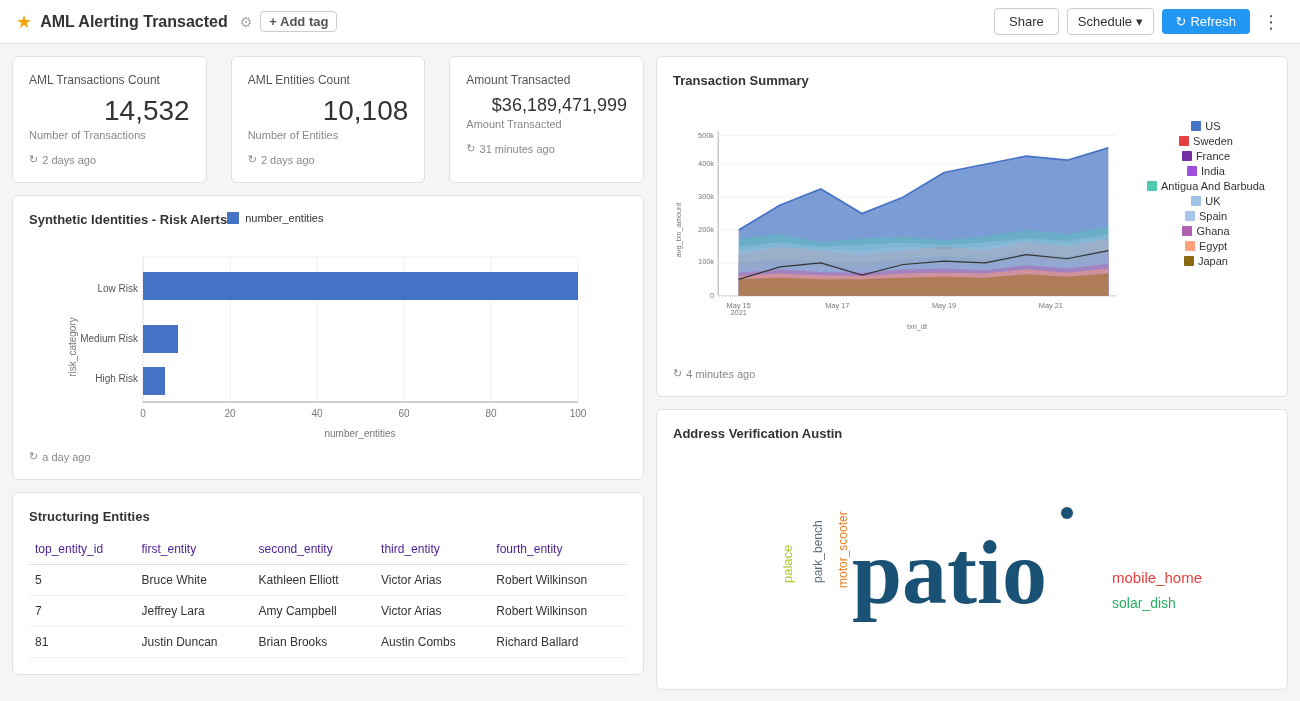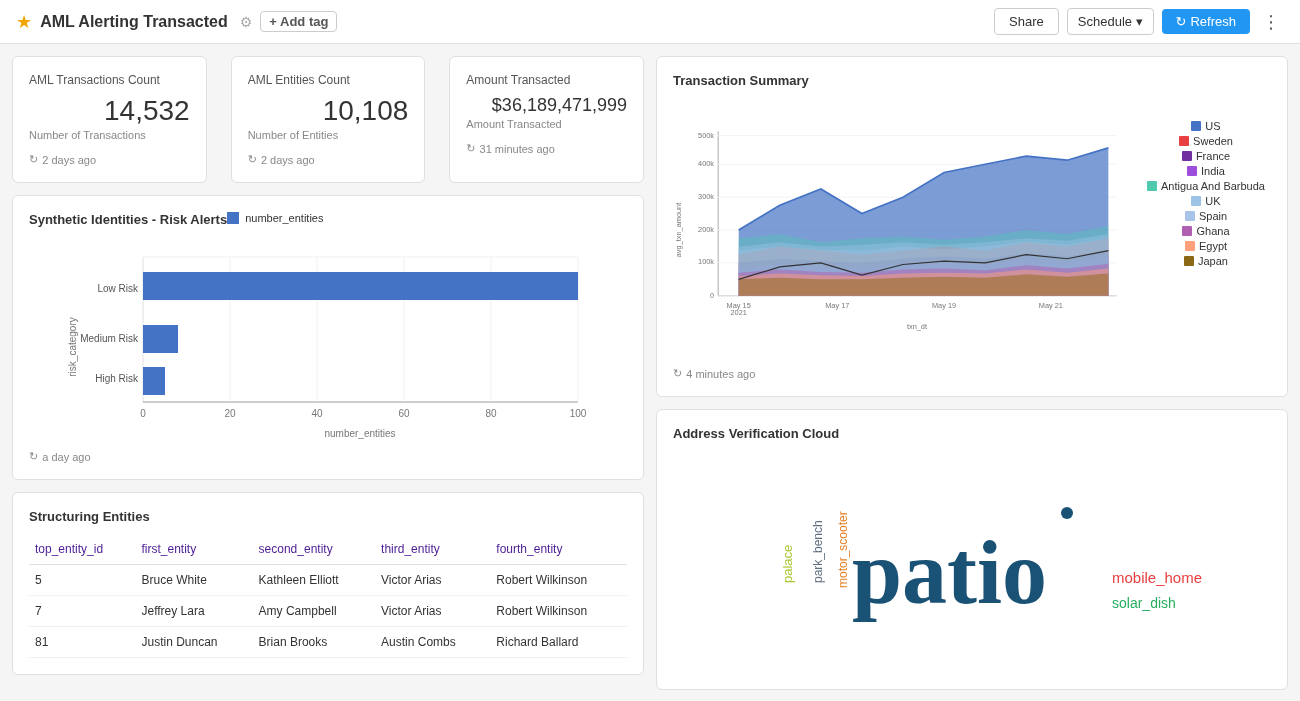--- a/index.html
+++ b/index.html
@@ -294,21 +294,21 @@
           </div>
         </div>
       </div>
       <div class="metric-refresh" style="margin-top:4px;">
         <span>↻</span>
         <span>4 minutes ago</span>
       </div>
     </div>
 
     <div class="card">
-      <div class="chart-title">Address Verification Cloud</div>
+      <div class="chart-title">Address Verification Austin</div>
       <div class="word-cloud-area">
         <svg width="100%" height="220" viewBox="0 0 560 220">
 
           <text x="160" y="150" font-size="90" font-weight="700" fill="#1a5276" font-family="serif">patio</text>
 
           <circle cx="375" cy="60" r="6" fill="#1a5276"></circle>
 
           <text x="50" y="180" font-size="13" fill="#a9c934" transform="rotate(-90,50,130)">palace</text>
           <text x="75" y="185" font-size="12" fill="#5d6d7e" transform="rotate(-90,75,130)">park_bench</text>
           <text x="100" y="190" font-size="12" fill="#e67e22" transform="rotate(-90,100,135)">motor_scooter</text>

